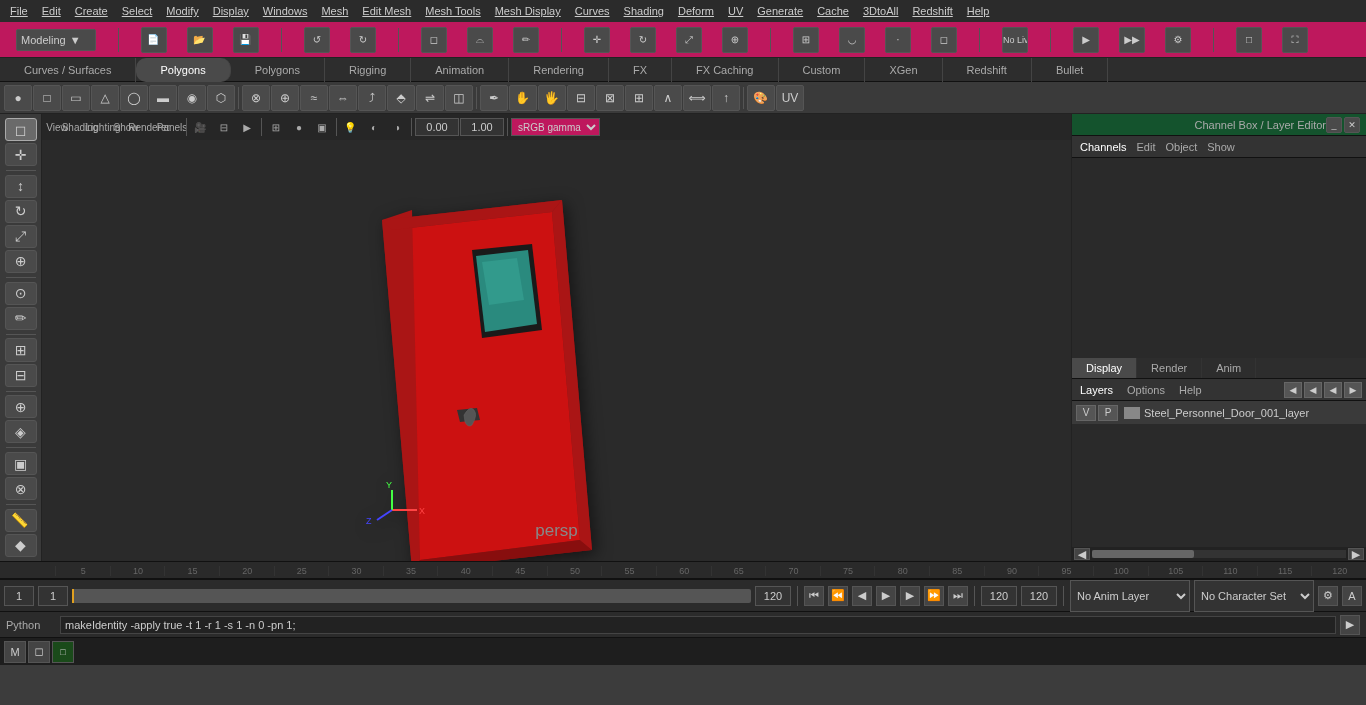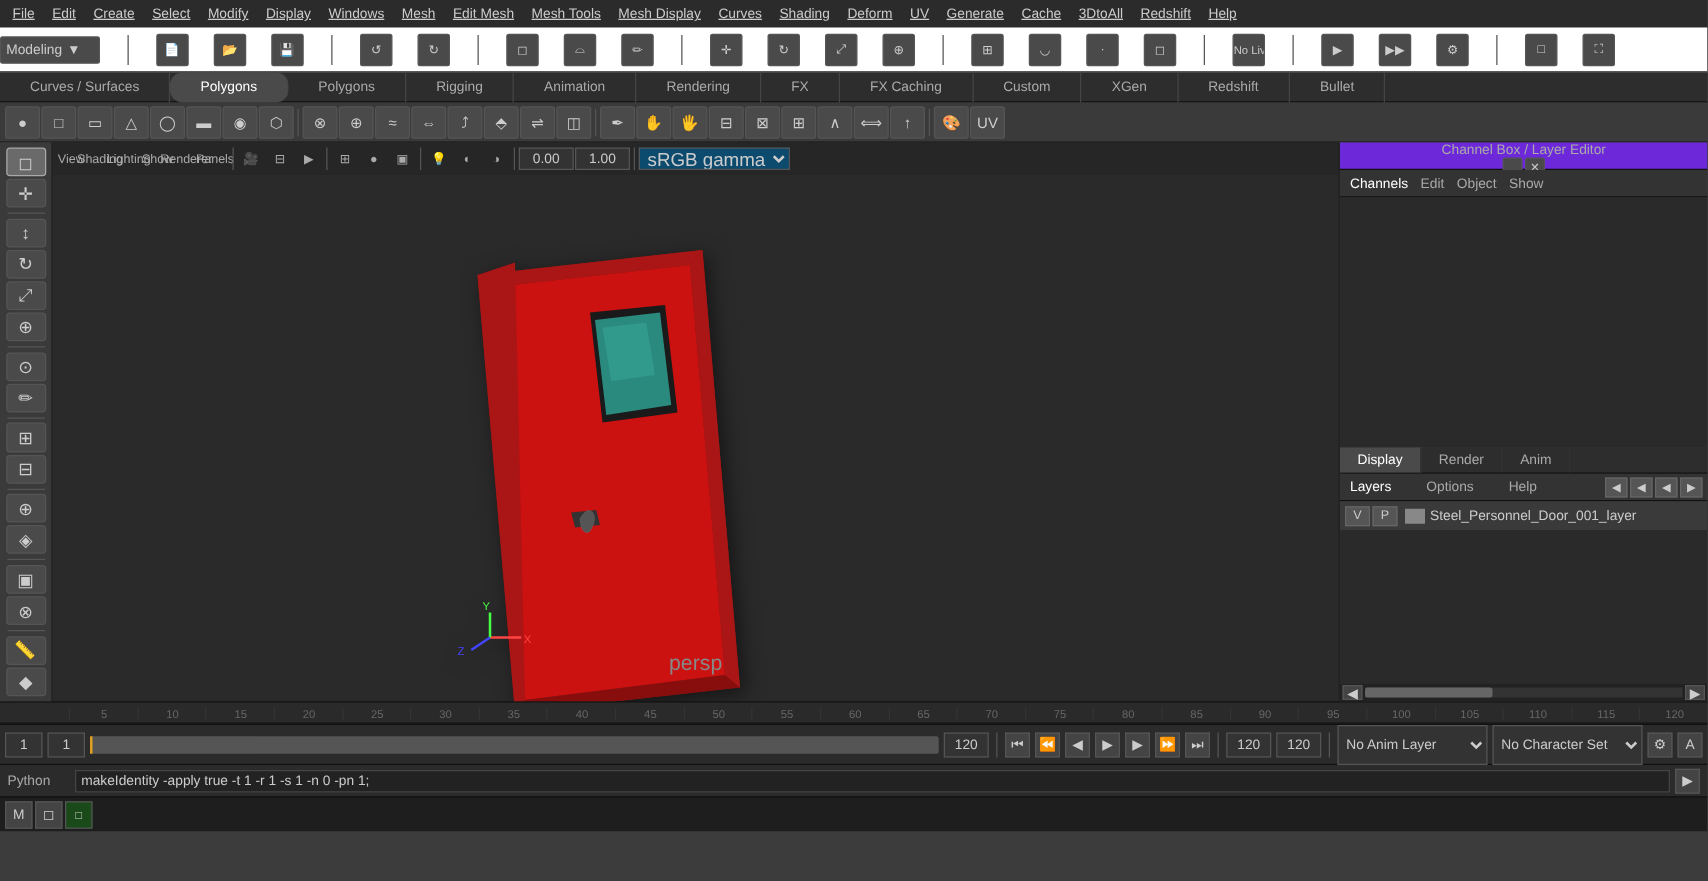--- a/index.html
+++ b/index.html
@@ -3,21 +3,21 @@
   <meta charset="utf-8">
   <style>
     * { margin: 0; padding: 0; box-sizing: border-box; }
     body { width: 1366px; height: 705px; overflow: hidden; background: #3c3c3c; font-family: Arial, sans-serif; font-size: 11px; color: #ccc; }
 
     
     #menubar { display: flex; align-items: center; background: #2b2b2b; height: 22px; padding: 0 4px; gap: 2px; }
     .menu-item { padding: 2px 6px; cursor: pointer; color: #ccc; font-size: 11px; text-decoration: underline; }
 
     
-    #toolbar { display: flex; align-items: center; background: #ffffff; height: 36px; padding: 0 0; gap: 20px; border-bottom: 1px solid #222; }
+    #toolbar { display: flex; align-items: center; background: #be185d; height: 36px; padding: 0 16px; gap: 20px; border-bottom: 1px solid #222; }
     .tb-btn { width: 26px; height: 26px; background: #4a4a4a; border: 1px solid #555; border-radius: 2px; display: flex; align-items: center; justify-content: center; cursor: pointer; font-size: 10px; color: #ccc; }
     .tb-sep { width: 1px; height: 24px; background: #555; margin: 0 2px; }
     .tb-dropdown { background: #4a4a4a; border: 1px solid #555; border-radius: 2px; color: #ccc; font-size: 11px; padding: 2px 4px; height: 22px; display: flex; align-items: center; gap: 4px; cursor: pointer; min-width: 80px; }
 
     
     #tabbar { display: flex; align-items: center; background: #2d2d2d; height: 24px; border-bottom: 1px solid #111; }
     .tab { padding: 3px 24px; cursor: pointer; font-size: 11px; color: #aaa; border-right: 1px solid #444; height: 24px; display: flex; align-items: center; }
     .tab.active { background: #4a4a4a; color: #fff; border-radius: 10px; }
 
     
@@ -34,28 +34,28 @@
     .lt-btn.active { background: #6a6a6a; border-color: #aaa; }
     .lt-sep { width: 30px; height: 1px; background: #555; margin: 2px 0; }
 
     
     #viewport { flex: 1; background: #1a1a1a; position: relative; overflow: hidden; }
     #viewport-label { position: absolute; bottom: 20px; left: 50%; transform: translateX(-50%); color: #888; font-size: 17px; pointer-events: none; }
     #viewport-toolbar { display: flex; align-items: center; background: rgba(40,40,40,0.9); height: 26px; padding: 0 4px; gap: 1px; }
     .vp-btn { width: 22px; height: 20px; background: transparent; border: none; display: flex; align-items: center; justify-content: center; cursor: pointer; font-size: 10px; color: #aaa; }
     .vp-sep { width: 1px; height: 18px; background: #555; margin: 0 2px; }
     .vp-input { background: #333; border: 1px solid #555; color: #ccc; font-size: 11px; width: 50px; height: 18px; text-align: center; padding: 0 2px; }
-    .vp-dropdown { background: #0c4a6e; border: 1px solid #555; color: #ccc; font-size: 15px; height: 18px; padding: 0 2px; }
+    .vp-dropdown { background: #be185d; border: 1px solid #555; color: #ccc; font-size: 10px; height: 18px; padding: 0 2px; }
 
     
     #scene { width: 100%; height: calc(100% - 26px); position: relative; background: #2a2a2a; }
 
     
     #rightpanel { width: 295px; background: #3a3a3a; border-left: 1px solid #222; display: flex; flex-direction: column; }
-    #rightpanel-header { background: #6d28d9; height: 22px; display: flex; align-items: center; justify-content: flex-start; padding: 0 6px; border-bottom: 1px solid #111; font-size: 11px; color: #aaa; flex-direction: column; }
+    #rightpanel-header { background: #14532d; height: 22px; display: flex; align-items: center; justify-content: flex-end; padding: 0 6px; border-bottom: 1px solid #111; font-size: 11px; color: #aaa; }
     #rp-nav { display: flex; align-items: center; padding: 2px 4px; background: #333; border-bottom: 1px solid #111; gap: 2px; height: 22px; font-size: 11px; }
     .rp-nav-item { color: #aaa; cursor: pointer; padding: 1px 4px; }
     .rp-nav-item.active { color: #fff; }
     #rp-content { flex: 1; background: #2a2a2a; overflow-y: auto; }
     #rp-bottom-tabs { display: flex; background: #2d2d2d; border-bottom: 1px solid #111; }
     .rp-bot-tab { padding: 4px 14px; cursor: pointer; font-size: 11px; color: #aaa; border-right: 1px solid #333; }
     .rp-bot-tab.active { background: #4a4a4a; color: #fff; }
     #rp-layers-header { display: flex; align-items: center; justify-content: space-between; padding: 2px 4px; background: #333; height: 22px; border-bottom: 1px solid #111; }
     .rp-layers-nav { display: flex; gap: 2px; }
     .rp-layers-btn { width: 18px; height: 16px; background: #555; border: 1px solid #666; font-size: 9px; color: #ccc; display: flex; align-items: center; justify-content: center; cursor: pointer; }
@@ -321,21 +321,21 @@
     <div id="rp-content" style="flex:1;background:#2a2a2a;min-height:200px;">
     </div>
 
     <div id="rp-bottom-tabs">
       <div class="rp-bot-tab active">Display</div>
       <div class="rp-bot-tab">Render</div>
       <div class="rp-bot-tab">Anim</div>
     </div>
 
     <div id="rp-layers-header">
-      <div style="display:flex; gap:20px;">
+      <div style="display:flex; gap:6px;">
         <span class="rp-nav-item active">Layers</span>
         <span class="rp-nav-item">Options</span>
         <span class="rp-nav-item">Help</span>
       </div>
       <div class="rp-layers-nav">
         <div class="rp-layers-btn">◀</div>
         <div class="rp-layers-btn">◀</div>
         <div class="rp-layers-btn">◀</div>
         <div class="rp-layers-btn">▶</div>
       </div>

